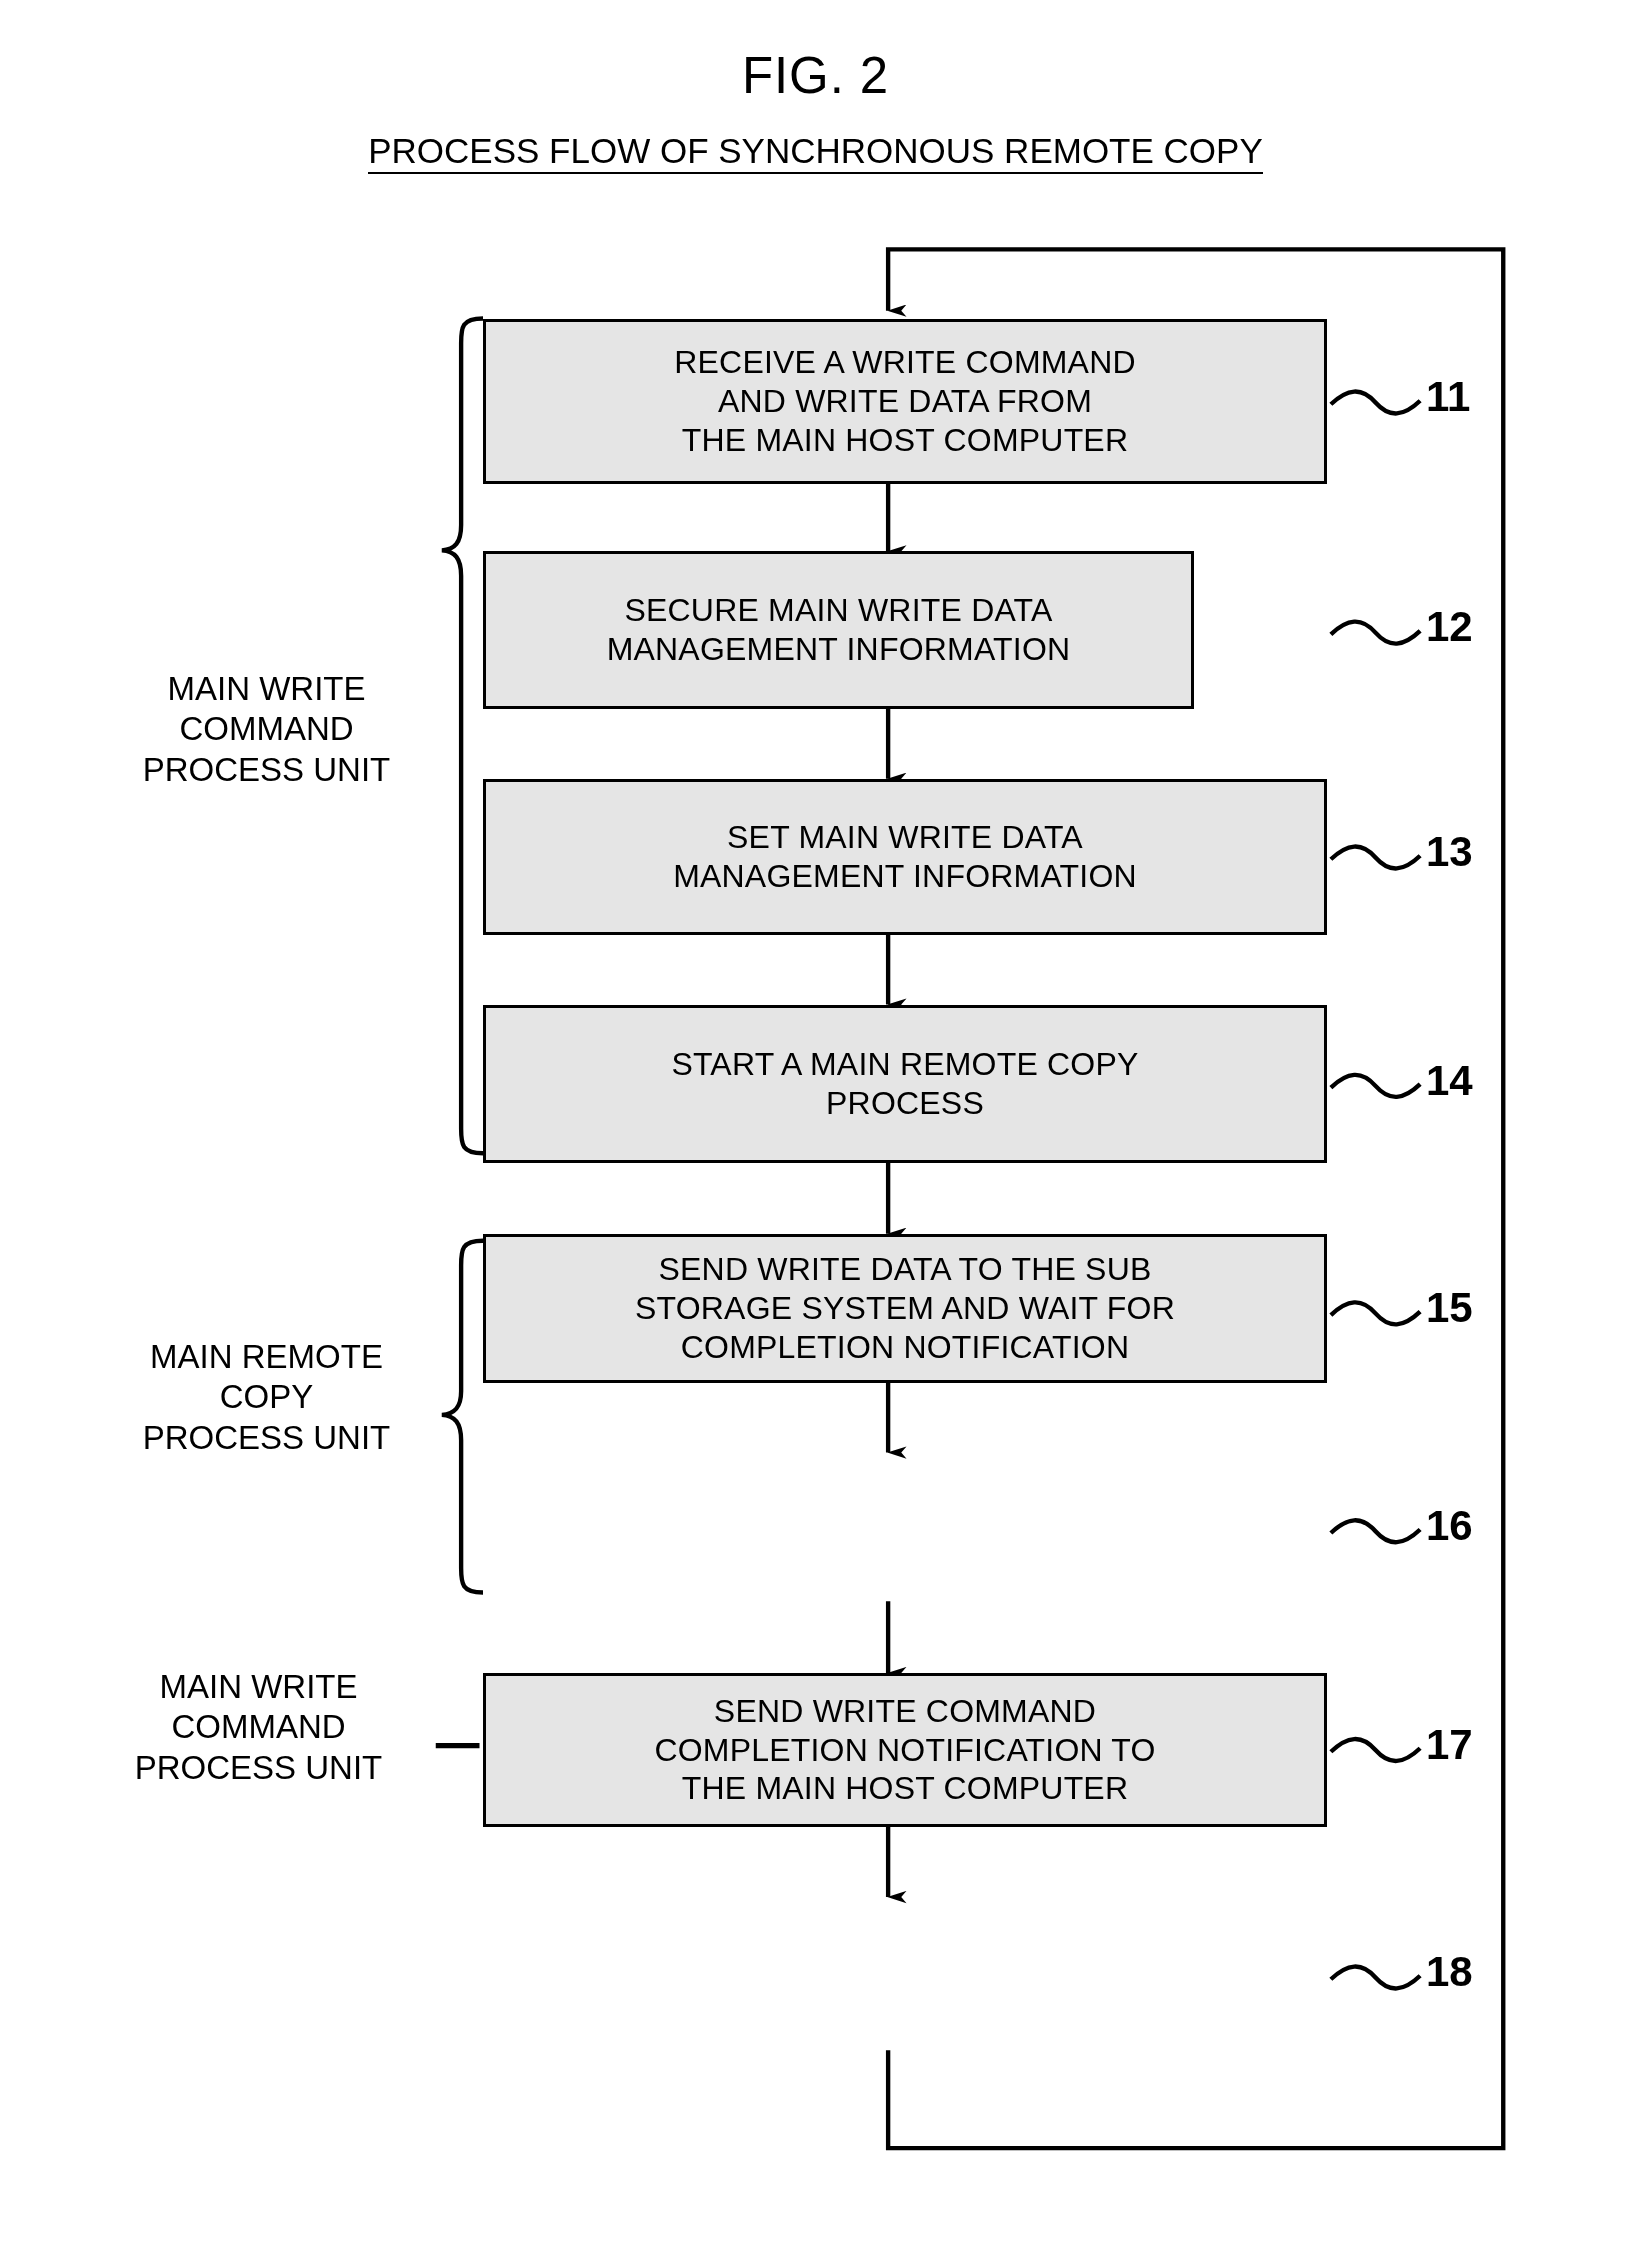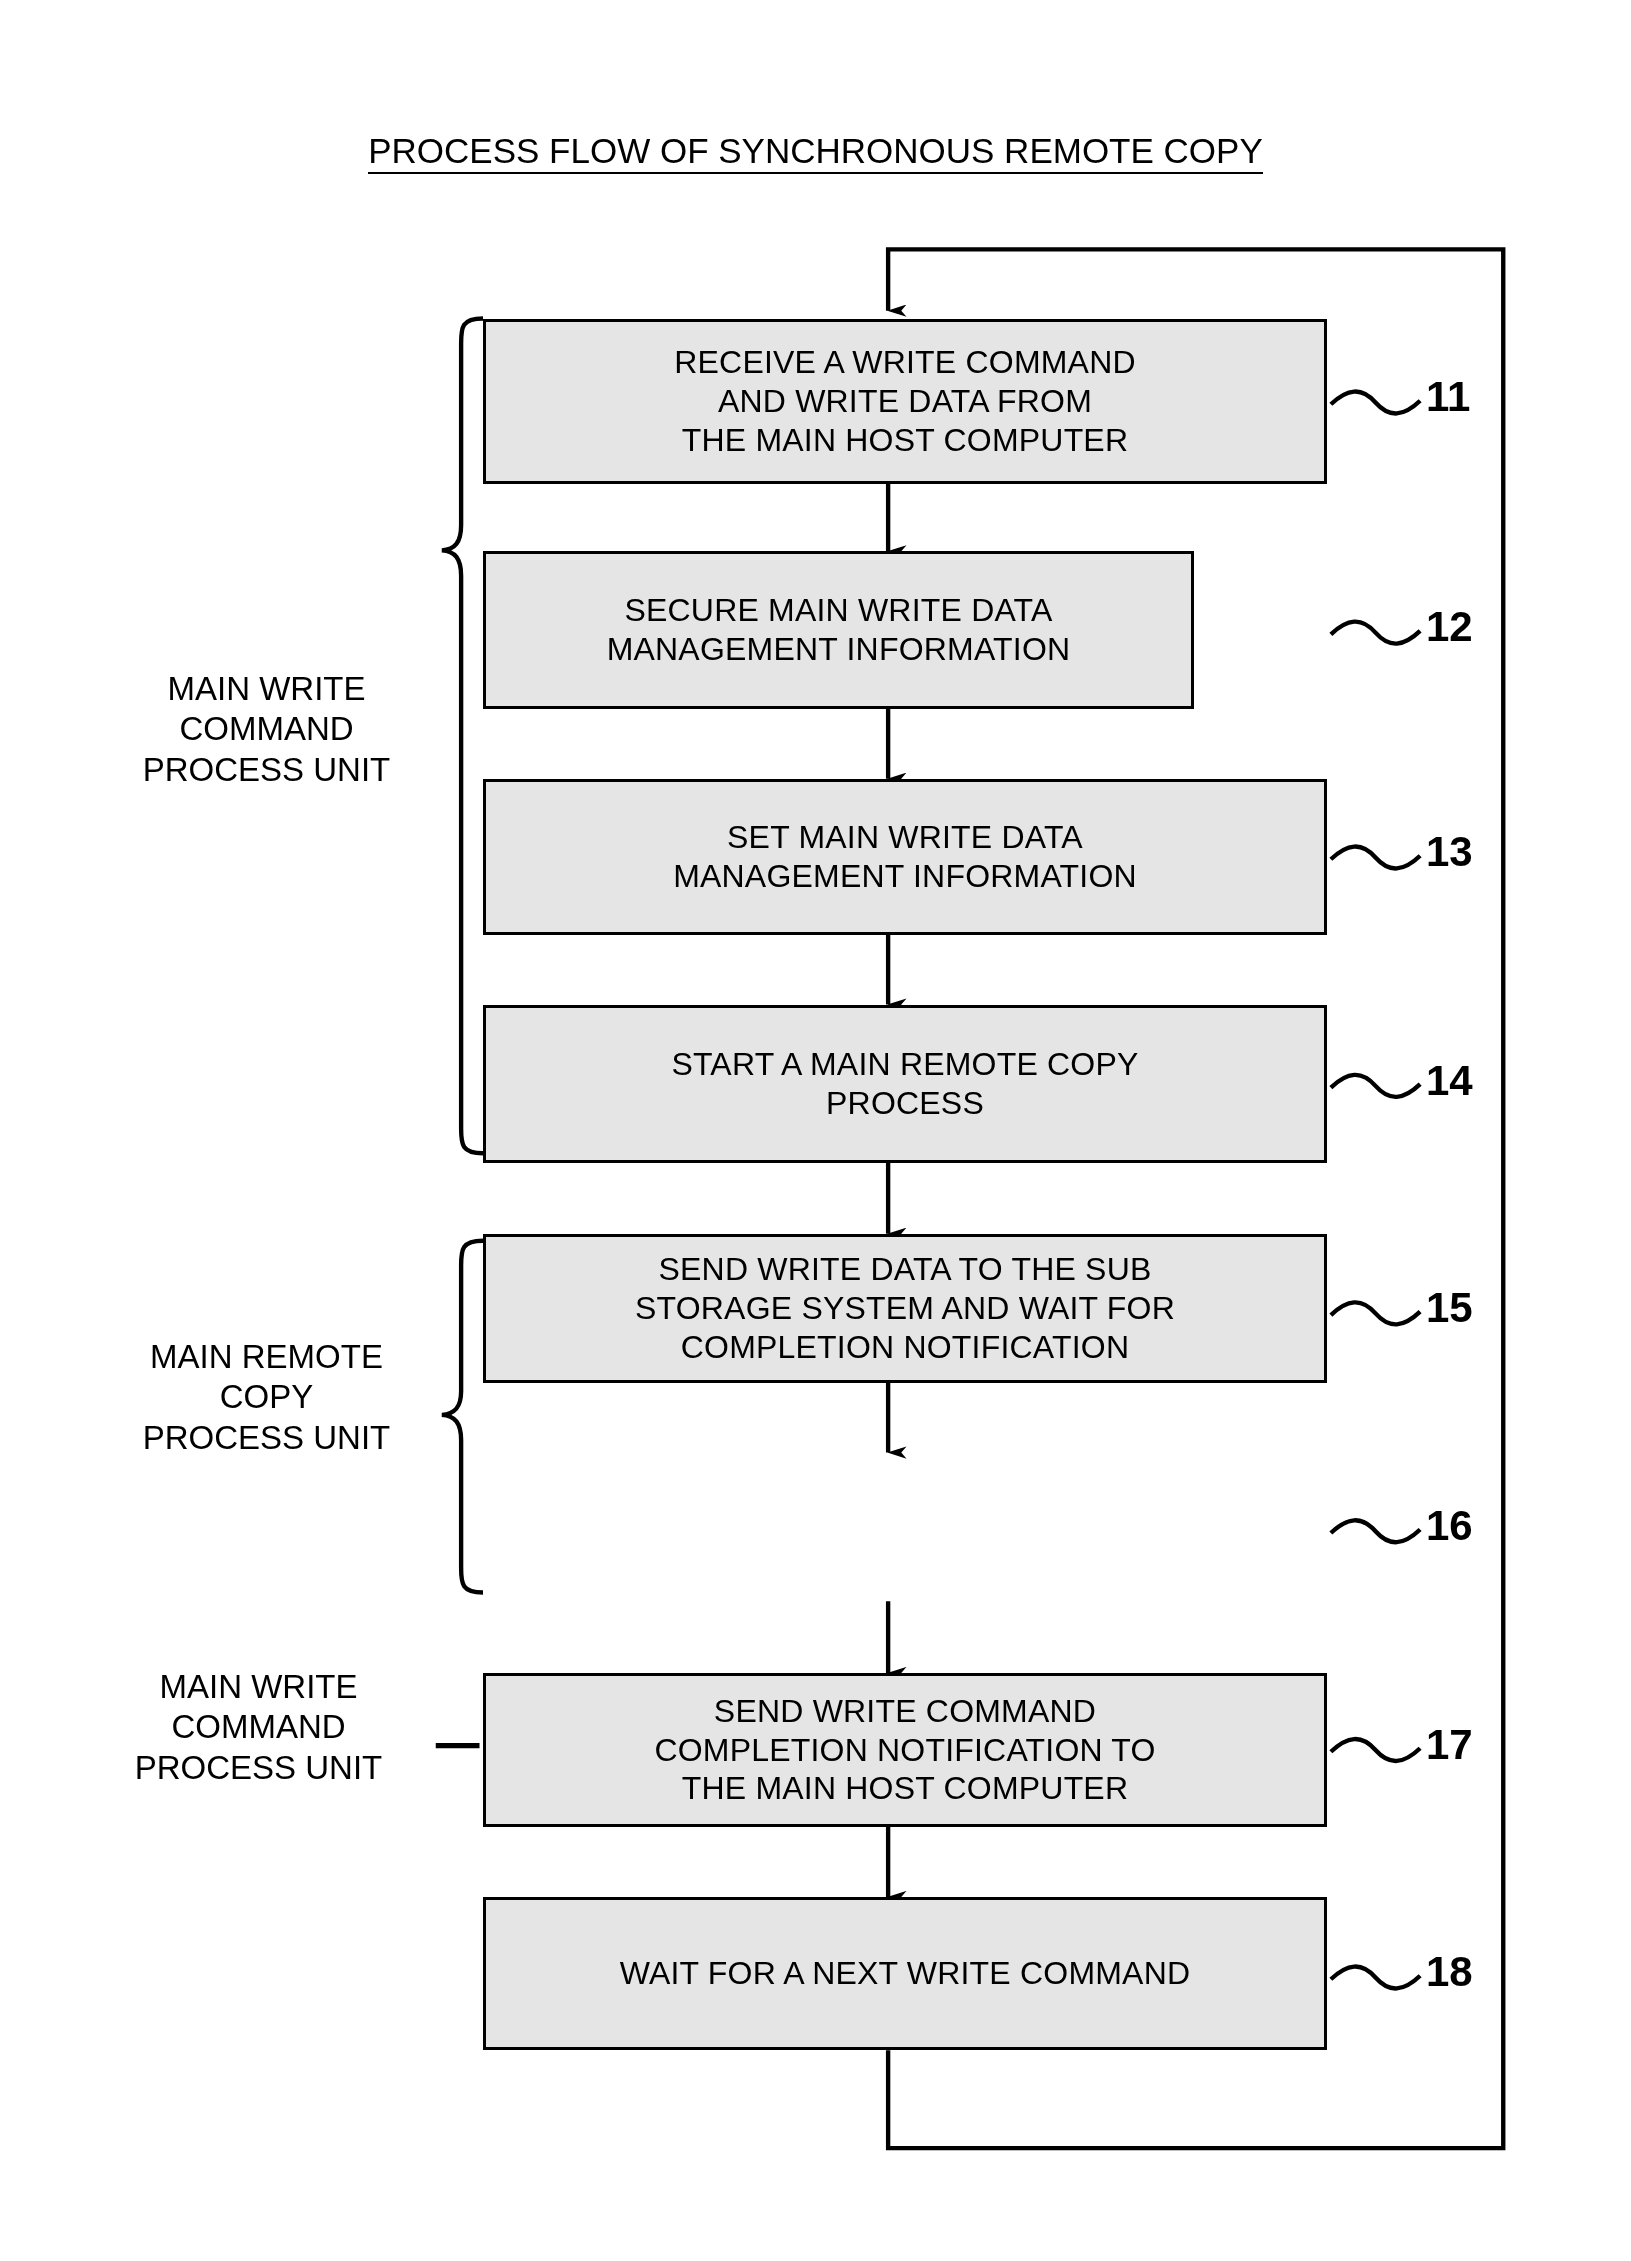--- a/index.html
+++ b/index.html
@@ -91,20 +91,21 @@
     font-size: 33px;
     line-height: 1.22;
     white-space: pre-line;
   }
 </style>
 </head>
 <body>
 
 <div id="figure-root">
 
+  <div class="fig-title">FIG. 2</div>
   <div class="fig-subtitle"><span class="u">PROCESS FLOW OF SYNCHRONOUS REMOTE COPY</span></div>
 
   <svg id="diagram" viewBox="0 0 1864 2584">
     <defs>
       <marker id="arrowhead" markerWidth="16" markerHeight="22" refX="7" refY="21" orient="auto" markerUnits="userSpaceOnUse">
         <path d="M0,0 L7,22 L14,0 L7,6 Z" fill="#000"></path>
       </marker>
     </defs>
 
     <g stroke="#000" stroke-width="5" fill="none">
@@ -183,23 +184,20 @@
 PROCESS</span>
   </div>
 
 
   <div class="proc-box" style="left:483px; top:1673px; width:844px; height:154px;">
     <span>SEND WRITE COMMAND
 COMPLETION NOTIFICATION TO
 THE MAIN HOST COMPUTER</span>
   </div>
 
-  <div class="proc-box" style="left:483px; top:1897px; width:844px; height:153px;">
-    <span>WAIT FOR A NEXT WRITE COMMAND</span>
-  </div>
 
   <div class="ref-num" style="left:1426px; top:376px;">11</div>
   <div class="ref-num" style="left:1426px; top:606px;">12</div>
   <div class="ref-num" style="left:1426px; top:831px;">13</div>
   <div class="ref-num" style="left:1426px; top:1060px;">14</div>
   <div class="ref-num" style="left:1426px; top:1287px;">15</div>
   <div class="ref-num" style="left:1426px; top:1505px;">16</div>
   <div class="ref-num" style="left:1426px; top:1724px;">17</div>
   <div class="ref-num" style="left:1426px; top:1951px;">18</div>
 

